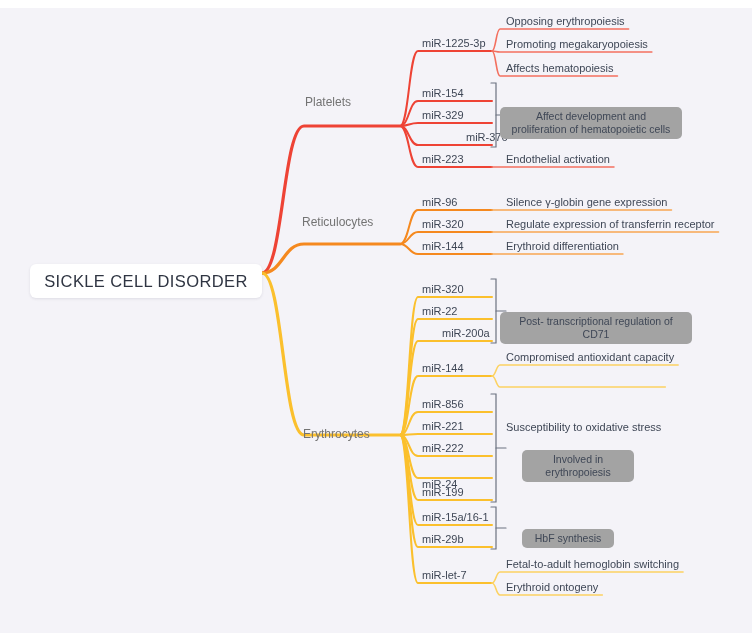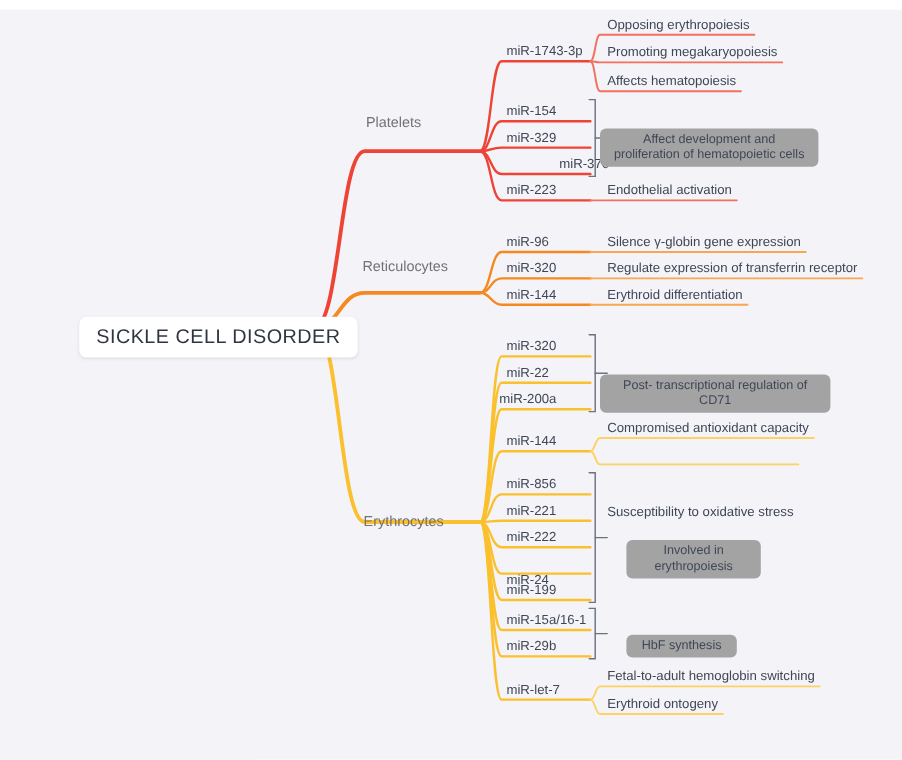--- a/index.html
+++ b/index.html
@@ -27,21 +27,21 @@
   .leaf-label { font-size:11px; color:#3f4756; }
   .mir-label  { font-size:11px; color:#3f4756; }
 
   .root {
     position:absolute;
     left:30px; top:256px;
     width:232px; height:34px;
     background:#ffffff;
     border-radius:6px;
     box-shadow:0 1px 3px rgba(30,30,60,.10);
-    display:flex; align-items:center; justify-content:center;margin-left:36px;
+    display:flex; align-items:center; justify-content:center;
   }
   .root span {
     font-size:16.5px; letter-spacing:.4px; color:#2f3542;
   }
 
   .chip {
     position:absolute;
     background:#a3a3a3;
     border-radius:5px;
     color:#3f4756;
@@ -101,41 +101,41 @@
       <path d="M 491 499 L 496 499 L 496 541 L 491 541" fill="none" stroke="#6b7280" stroke-width="1.2" stroke-linecap="round"></path>
       <path d="M 496 520 L 506 520" fill="none" stroke="#6b7280" stroke-width="1.2" stroke-linecap="round"></path>
     </svg>
 
   <div class="root">
     <span>SICKLE CELL DISORDER</span>
   </div>
 
   <div id="labels">
       <div class="lbl node-label" style="left: 305px; top: 88px;">Platelets</div>
-      <div class="lbl mir-label" style="left: 422px; top: 29px;">miR-1743-3p</div>
+      <div class="lbl mir-label" style="left: 422px; top: 29px;">miR-1225-3p</div>
       <div class="lbl leaf-label" style="left: 506px; top: 7px;">Opposing erythropoiesis</div>
       <div class="lbl leaf-label" style="left: 506px; top: 30px;">Promoting megakaryopoiesis</div>
       <div class="lbl leaf-label" style="left: 506px; top: 54px; text-align: center;">Affects hematopoiesis</div>
       <div class="lbl mir-label" style="left: 422px; top: 79px;">miR-154</div>
       <div class="lbl mir-label" style="left: 422px; top: 101px;">miR-329</div>
       <div class="lbl mir-label" style="left: 422px; top: 123px; padding-left: 44px;">miR-376</div>
       <div class="lbl mir-label" style="left: 422px; top: 145px;">miR-223</div>
       <div class="lbl leaf-label" style="left: 506px; top: 145px;">Endothelial activation</div>
       <div class="chip" style="left: 500px; top: 99px; width: 182px;">Affect development and proliferation of hematopoietic cells</div>
       <div class="lbl node-label" style="left: 302px; top: 208px;">Reticulocytes</div>
       <div class="lbl mir-label" style="left: 422px; top: 188px;">miR-96</div>
       <div class="lbl leaf-label" style="left: 506px; top: 188px;">Silence γ-globin gene expression</div>
       <div class="lbl mir-label" style="left: 422px; top: 210px;">miR-320</div>
       <div class="lbl leaf-label" style="left: 506px; top: 210px;">Regulate expression of transferrin receptor</div>
       <div class="lbl mir-label" style="left: 422px; top: 232px;">miR-144</div>
       <div class="lbl leaf-label" style="left: 506px; top: 232px;">Erythroid differentiation</div>
       <div class="lbl node-label" style="left: 303px; top: 420px;">Erythrocytes</div>
       <div class="lbl mir-label" style="left: 422px; top: 275px;">miR-320</div>
       <div class="lbl mir-label" style="left: 422px; top: 297px;">miR-22</div>
-      <div class="lbl mir-label" style="left: 400px; top: 319px; padding-left: 16px;">miR-200a</div>
+      <div class="lbl mir-label" style="left: 426px; top: 319px; padding-left: 16px;">miR-200a</div>
       <div class="lbl mir-label" style="left: 422px; top: 354px;">miR-144</div>
       <div class="lbl leaf-label" style="left: 506px; top: 343px;">Compromised antioxidant capacity</div>
       <div class="lbl leaf-label" style="left: 506px; top: 365px; margin-top: 48px;">Susceptibility to oxidative stress</div>
       <div class="lbl mir-label" style="left: 422px; top: 390px;">miR-856</div>
       <div class="lbl mir-label" style="left: 422px; top: 412px;">miR-221</div>
       <div class="lbl mir-label" style="left: 422px; top: 434px;">miR-222</div>
       <div class="lbl mir-label" style="left: 422px; top: 456px; margin-top: 14px;">miR-24</div>
       <div class="lbl mir-label" style="left: 422px; top: 478px;">miR-199</div>
       <div class="lbl mir-label" style="left: 422px; top: 503px;">miR-15a/16-1</div>
       <div class="lbl mir-label" style="left: 422px; top: 525px;">miR-29b</div>

